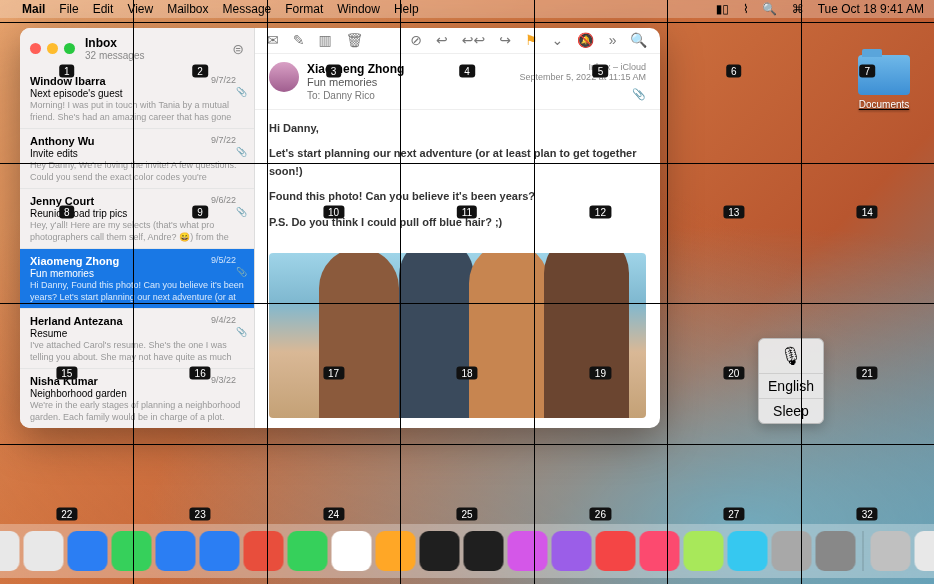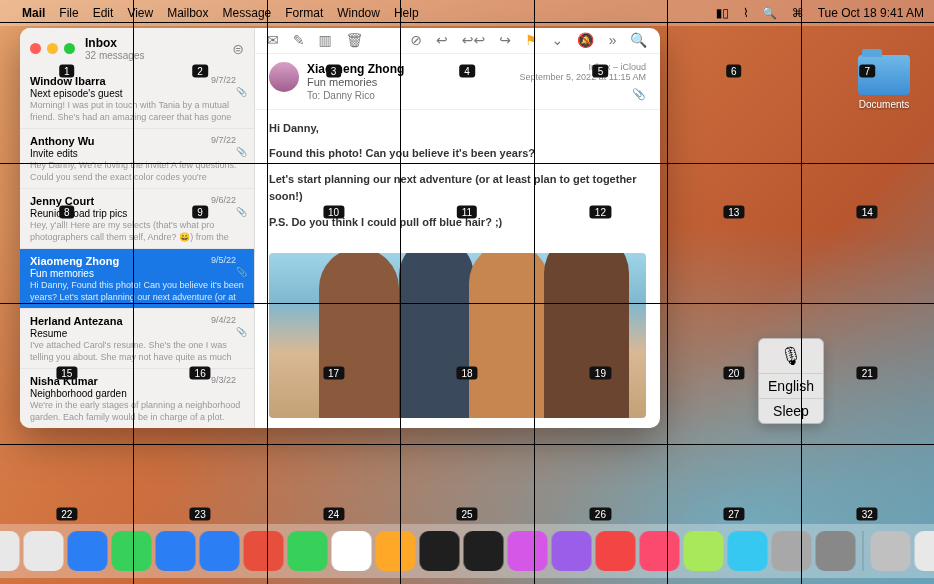--- a/index.html
+++ b/index.html
@@ -3,31 +3,31 @@
 <meta charset="utf-8">
 <style>
 * { margin: 0; padding: 0; box-sizing: border-box; font-family: -apple-system, "Helvetica Neue", Arial, sans-serif; }
 body { width: 934px; height: 584px; overflow: hidden; position: relative; background: linear-gradient(135deg, #e8a56f 0%, #d47843 35%, #b8562f 70%, #5a8fa8 100%); }
 .desktop-wave { position:absolute; inset:0; background:
   radial-gradient(1200px 600px at 80% 90%, #6fb0c5 0%, transparent 50%),
   radial-gradient(900px 500px at 40% 70%, #c96b3e 0%, transparent 55%),
   radial-gradient(800px 400px at 20% 40%, #e0945d 0%, transparent 60%);
   opacity:.9; }
 
-.menubar { position:absolute; top:0; left:0; right:0; height:26px; background:rgba(255,255,255,.25); backdrop-filter:blur(20px); display:flex; align-items:center; font-size:12px; color:#000; padding:0 10px; z-index:50; }
+.menubar { position:absolute; top:0; left:0; right:0; height:18px; background:rgba(255,255,255,.25); backdrop-filter:blur(20px); display:flex; align-items:center; font-size:12px; color:#000; padding:0 10px; z-index:50; }
 .menubar .apple { font-size:14px; margin-right:12px; }
 .menubar .mi { margin-right:14px; }
 .menubar .spacer { flex:1; }
 .menubar .ri { margin-left:14px; font-size:12px; }
 
 .grid { position:absolute; inset:0; z-index:100; pointer-events:none; }
 .gridline { position:absolute; background:#000; }
 .gbadge { position:absolute; background:#111; color:#fff; font-size:10px; padding:1px 5px; border-radius:3px; transform:translate(-50%,-50%); font-weight:500; }
 
-.deskicon { position:absolute; right:18px; top:55px; width:64px; text-align:center; z-index:5; }
+.deskicon { position:absolute; right:18px; top:55px; width:64px; text-align:center; z-index:5;text-decoration:underline; }
 .deskicon .folder { width:52px; height:40px; background:linear-gradient(#6fb8e8,#3d8fd4); border-radius:4px; margin:0 auto 4px; position:relative; }
 .deskicon .folder::before { content:''; position:absolute; top:-6px; left:4px; width:20px; height:8px; background:#5aa5db; border-radius:2px 2px 0 0; }
 .deskicon .lbl { color:#fff; font-size:10px; text-shadow:0 1px 2px rgba(0,0,0,.5); }
 
 .voice { position:absolute; right:110px; top:338px; width:66px; background:rgba(235,235,235,.95); border:1px solid #bbb; border-radius:6px; box-shadow:0 4px 12px rgba(0,0,0,.2); z-index:40; overflow:hidden; }
 .voice .mic { text-align:center; padding:6px 0; font-size:18px; }
 .voice .vrow { font-size:14px; text-align:center; padding:4px 0; border-top:1px solid rgba(0,0,0,.1); }
 
 .mail { position:absolute; left:20px; top:28px; width:640px; height:400px; background:#fff; border-radius:10px; box-shadow:0 12px 40px rgba(0,0,0,.35); display:flex; overflow:hidden; z-index:20; }
 .sidebar { width:235px; background:#f3f0f0; display:flex; flex-direction:column; border-right:1px solid #ddd; }
@@ -190,22 +190,22 @@
         </div>
         <div class="meta">
           <div>Inbox – iCloud</div>
           <div>September 5, 2022 at 11:15 AM</div>
           <div style="font-size:11px;color:#aaa;margin-top:6px">📎</div>
         </div>
       </div>
     </div>
     <div class="body">
       <p>Hi Danny,</p>
+      <p>Let's start planning our next adventure (or at least plan to get together soon!)</p>
       <p>Found this photo! Can you believe it's been years?</p>
-      <p>Let's start planning our next adventure (or at least plan to get together soon!)</p>
       <p>P.S. Do you think I could pull off blue hair? ;)</p>
     </div>
     <div class="photo">
       <div class="person" style="left:50px;width:80px;height:170px;background:#8b5a3c"></div>
       <div class="person" style="left:130px;width:75px;height:180px;background:#3a4a5c"></div>
       <div class="person" style="left:200px;width:80px;height:175px;background:#c78550"></div>
       <div class="person" style="left:275px;width:85px;height:185px;background:#6b4530"></div>
     </div>
   </div>
 </div>

